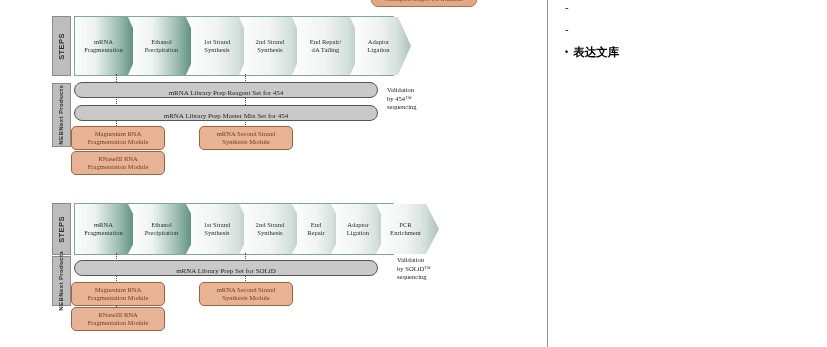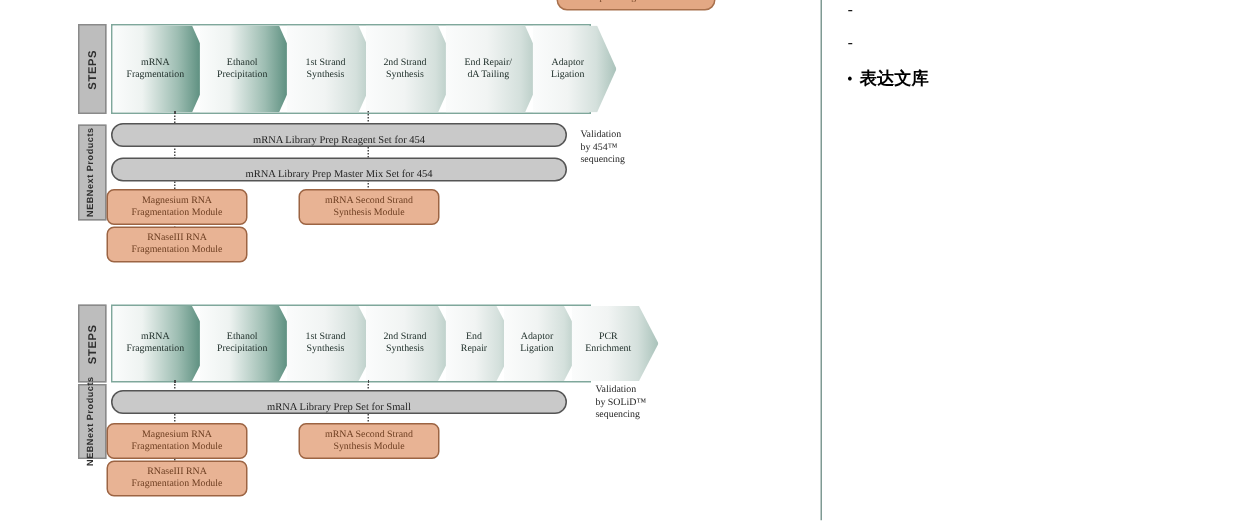--- a/index.html
+++ b/index.html
@@ -203,21 +203,21 @@
       <div class="chev light" style="left:306px;width:58px;">
         <div class="chev-label">PCR
 Enrichment</div>
       </div>
     </div>
 
     <div class="dot-v" style="left:116px;top:253px;height:62px;"></div>
     <div class="dot-v" style="left:245px;top:253px;height:30px;"></div>
 
     <div class="gbar" style="left:74px;top:260px;width:302px;height:14px;">
-      <span>mRNA Library Prep Set for Small</span>
+      <span>mRNA Library Prep Set for SOLiD</span>
     </div>
 
     <div class="obox" style="left:71px;top:282px;width:92px;height:22px;">
       <span>Magnesium RNA
 Fragmentation Module</span>
     </div>
     <div class="obox" style="left:199px;top:282px;width:92px;height:22px;">
       <span>mRNA Second Strand
 Synthesis Module</span>
     </div>

